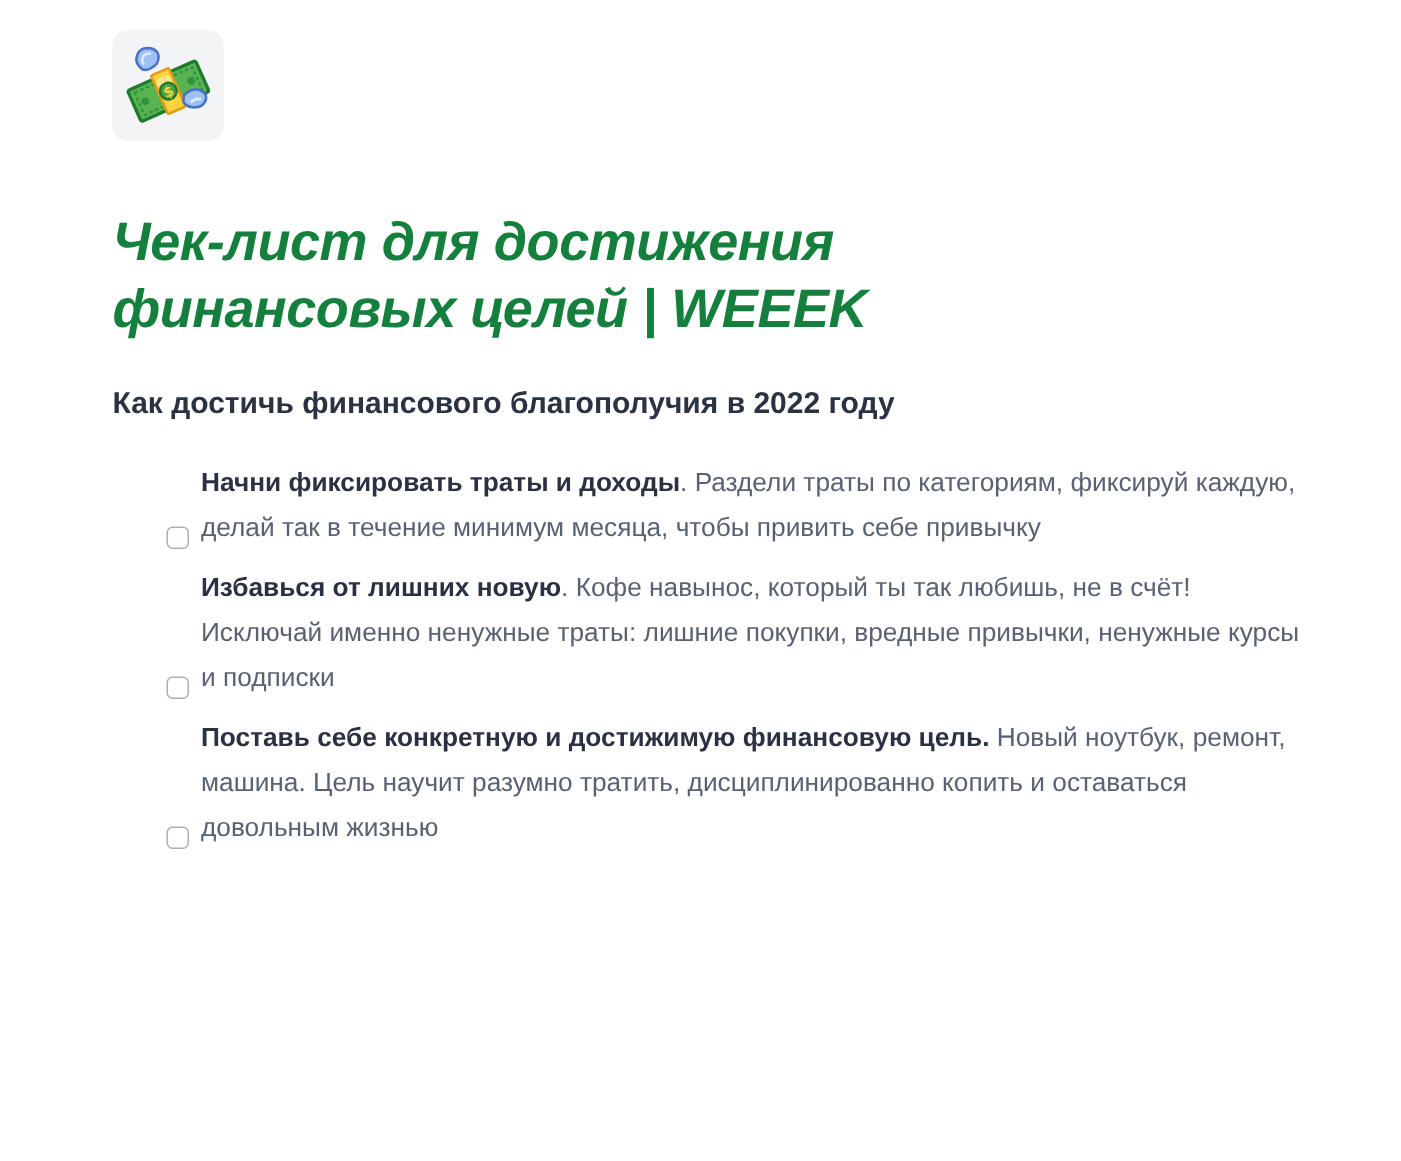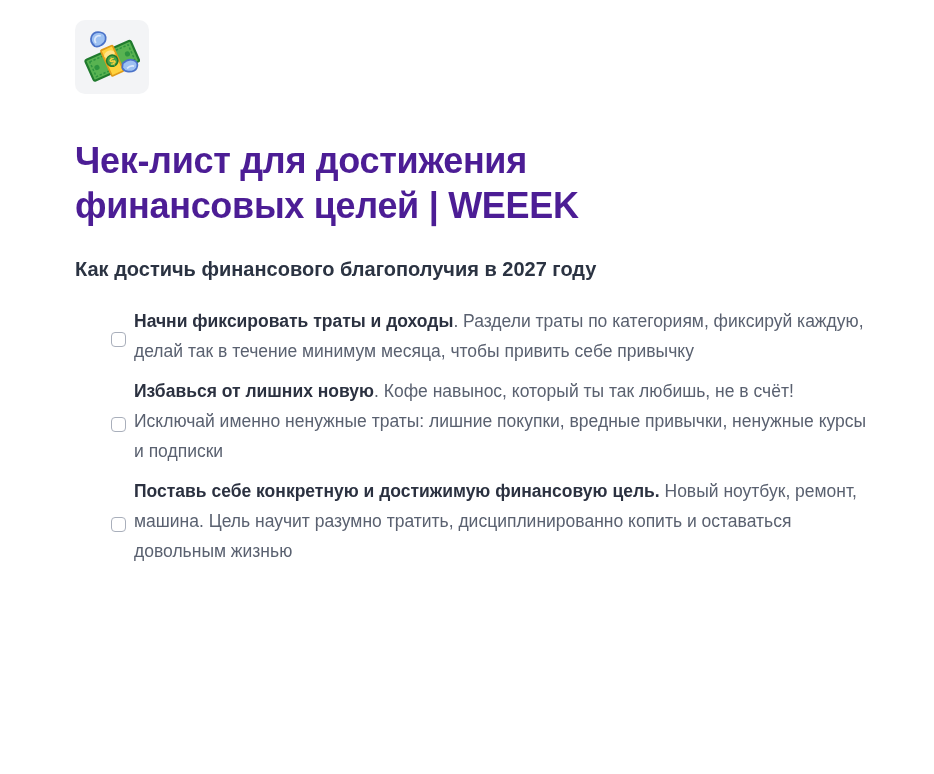--- a/index.html
+++ b/index.html
@@ -20,38 +20,39 @@
     display: flex; align-items: center; justify-content: center;
   }
   .app-icon svg { width: 56px; height: 56px; }
   h1.page-title {
     margin-top: 44px;
     max-width: 640px;
     font-size: 36px;
     line-height: 45px;
     font-weight: 700;
     letter-spacing: -0.3px;
-    color: #4c1d95;
+    color: #15803d;
+    font-style: italic;
   }
   h2.page-subtitle {
     margin-top: 28px;
     font-size: 20px;
     line-height: 26px;
     font-weight: 700;
     color: #2b3342;
   }
   ul.checklist {
     margin-top: 24px;
     margin-left: 36px;
     list-style: none;
     max-width: 764px;
   }
   ul.checklist li {
     display: flex;
-    align-items: center;
+    align-items: flex-end;
     margin-bottom: 10px;
     font-size: 17.5px;
     line-height: 30px;
     color: #5a6170;
   }
   .checkbox {
     flex: none;
     width: 15px; height: 15px;
     border: 1.5px solid #a9afbb;
     border-radius: 4px;
@@ -88,21 +89,21 @@
         <circle cx="41.5" cy="29.5" r="2.4" fill="#2e9440"></circle>
       </g>
 
       <path d="M36 32 Q41 27 46 29 Q51 31 49 36 Q47 40 41 39.5 Q37 39 35.5 36 Z" fill="#9dc1f2" stroke="#4a72c8" stroke-width="1.6"></path>
       <path d="M40 36.5 Q43 33.5 46.5 34.5" fill="none" stroke="#dce9fb" stroke-width="1.6"></path>
     </svg>
   </div>
 
   <h1 class="page-title">Чек-лист для достижения финансовых целей | WEEEK</h1>
 
-  <h2 class="page-subtitle">Как достичь финансового благополучия в 2027 году</h2>
+  <h2 class="page-subtitle">Как достичь финансового благополучия в 2022 году</h2>
 
   <ul class="checklist">
     <li>
       <span class="checkbox"></span>
       <span class="item-text"><span class="item-lead">Начни фиксировать траты и доходы</span><span>. Раздели траты по категориям, фиксируй каждую, делай так в течение минимум месяца, чтобы привить себе привычку</span></span>
     </li>
     <li>
       <span class="checkbox"></span>
       <span class="item-text"><span class="item-lead">Избавься от лишних новую</span><span>. Кофе навынос, который ты так любишь, не в счёт! Исключай именно ненужные траты: лишние покупки, вредные привычки, ненужные курсы и подписки</span></span>
     </li>

